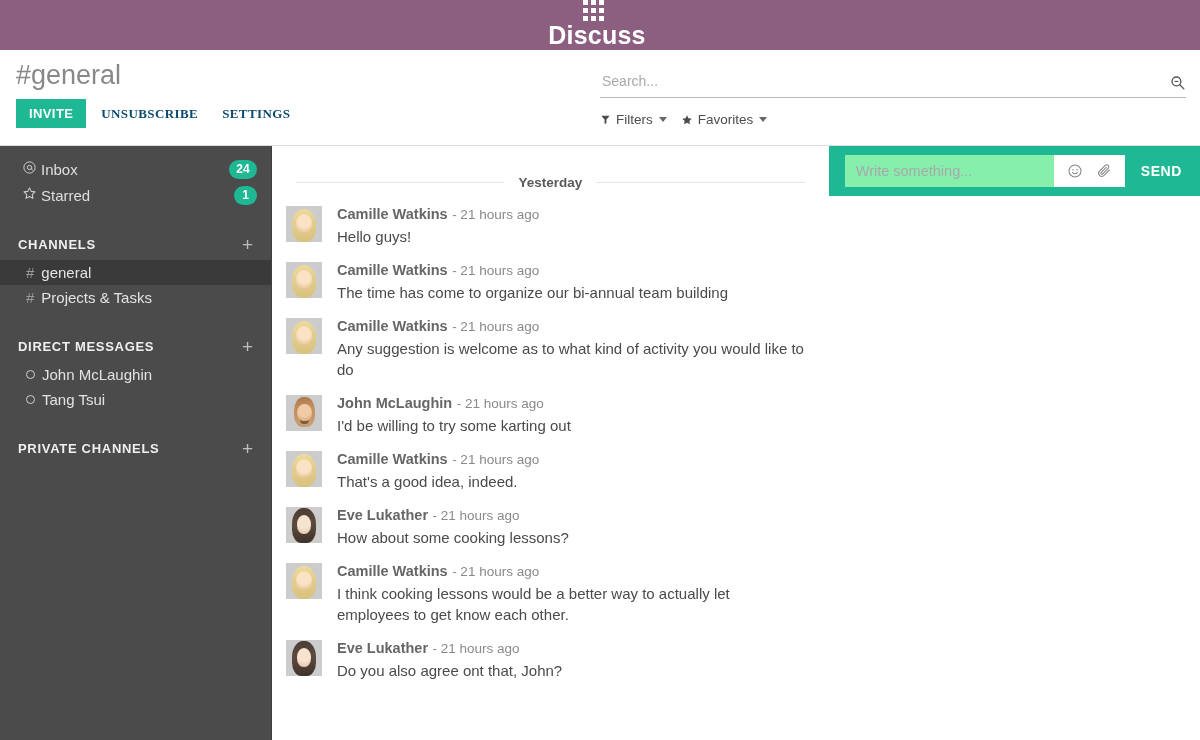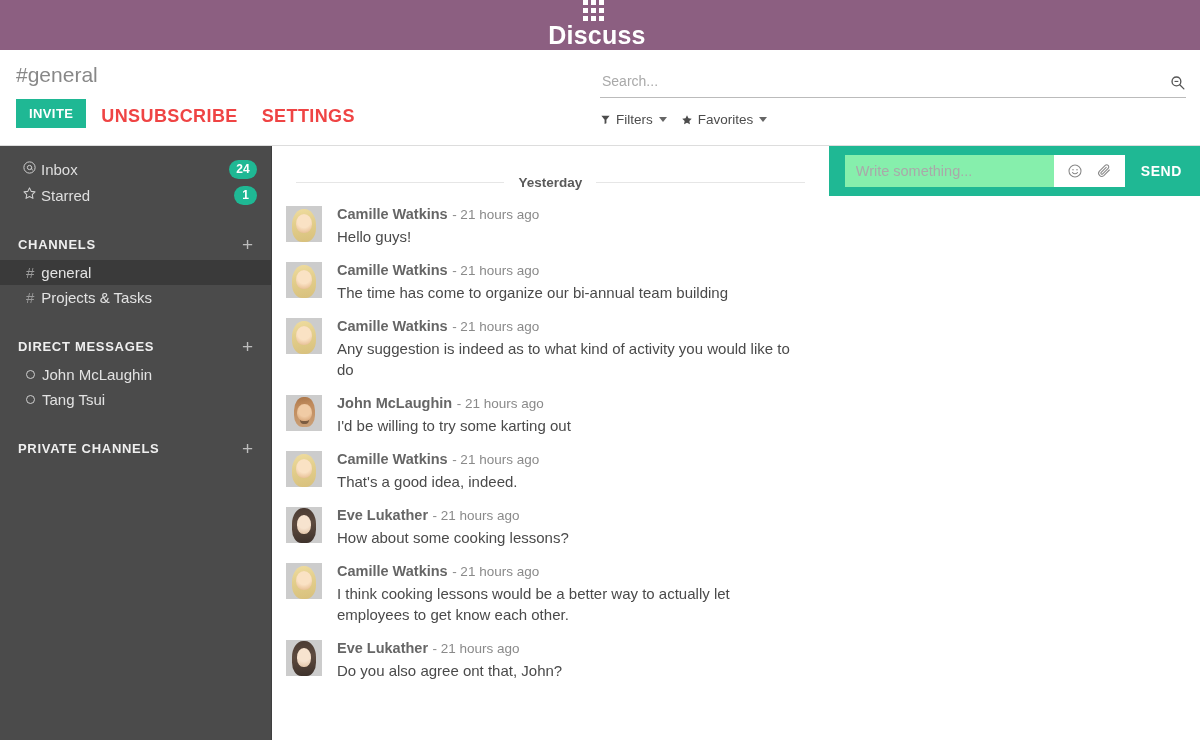--- a/index.html
+++ b/index.html
@@ -59,32 +59,32 @@
     margin-left: 3px;
   }
 
   
   .control-panel {
     height: 96px; background: #ffffff; border-bottom: 1px solid #dddddd;
     display: flex; padding: 0 14px 0 16px; position: relative;
   }
   .cp-left { display: flex; flex-direction: column; justify-content: flex-start; padding-top: 12px; }
   .channel-title {
-    font-size: 21px; color: #888888; font-weight: normal; line-height: 26px;
+    font-size: 27px; color: #888888; font-weight: normal; line-height: 26px;
   }
   .cp-buttons { display: flex; align-items: flex-start; gap: 6px; margin-top: 11px; }
   .btn-primary {
     background: #1fb894; color: #ffffff; border: none;
     font-size: 13px; font-weight: bold; letter-spacing: .4px;
     padding: 7px 13px; cursor: pointer; font-family: inherit;
   }
   .btn-link {
-    background: transparent; color: #ef4444; border: none;
-    font-size: 18px; font-weight: bold; letter-spacing: .4px;
-    padding: 7px 9px; cursor: pointer; font-family: Liberation Sans, sans-serif;
+    background: transparent; color: #0c4a6e; border: none;
+    font-size: 13px; font-weight: bold; letter-spacing: .4px;
+    padding: 7px 9px; cursor: pointer; font-family: Liberation Serif, serif;
   }
   .cp-right {
     position: absolute; left: 600px; right: 14px; top: 0;
     display: flex; flex-direction: column;
   }
   .searchbar {
     display: flex; align-items: center; height: 30px;
     border-bottom: 1px solid #bbbbbb; margin-top: 18px; gap: 24px;
   }
   .searchbar input {
@@ -421,21 +421,21 @@
         </div>
       </div>
 
       <div class="msg">
         <div class="avatar av-camille"></div>
         <div class="mbody">
           <div class="mhead">
             <span class="mauthor">Camille Watkins</span>
             <span class="mtime">- 21 hours ago</span>
           </div>
-          <div class="mtext">Any suggestion is indeed as to what kind of activity you would like to do</div>
+          <div class="mtext">Any suggestion is welcome as to what kind of activity you would like to do</div>
         </div>
       </div>
 
       <div class="msg">
         <div class="avatar av-john"></div>
         <div class="mbody">
           <div class="mhead">
             <span class="mauthor">John McLaughin</span>
             <span class="mtime">- 21 hours ago</span>
           </div>

